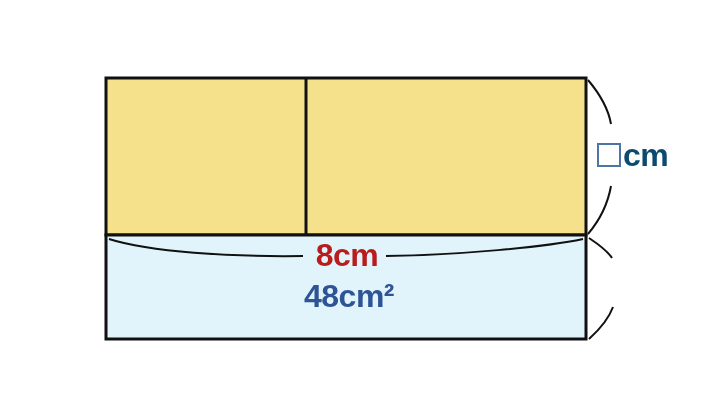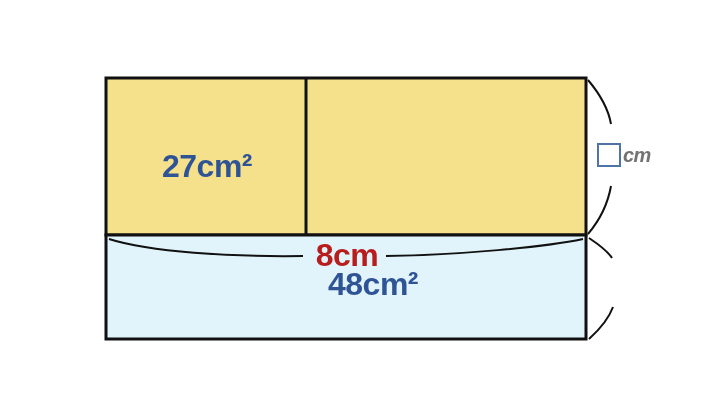--- a/index.html
+++ b/index.html
@@ -42,25 +42,24 @@
   }
   .ubox {
     display: inline-block;
     width: 20px;
     height: 20px;
     border: 2.5px solid #4f74a8;
     background: transparent;
   }
   .dim-row .unit {
     font-weight: bold;
-    font-size: 20px;
+    font-size: 32px;
     letter-spacing: -0.5px;
-    color: #737373;
+    color: #0c4a6e;
     line-height: 1;
-    font-style: italic;
   }
 </style>
 </head>
 <body>
 
 <div class="stage">
 
   <svg width="720" height="405" viewBox="0 0 720 405">
 
     <rect x="106" y="78" width="480" height="157" stroke="#111111" stroke-width="3" fill="#f5e18b"></rect>
@@ -72,26 +71,25 @@
     <path d="M 109 239 C 150 252, 230 257, 303 256" fill="none" stroke="#111111" stroke-width="2"></path>
     <path d="M 386 256 C 460 255, 545 247, 583 239" fill="none" stroke="#111111" stroke-width="2"></path>
 
     <path d="M 588 80 C 599 93, 608 107, 611 124" fill="none" stroke="#111111" stroke-width="2"></path>
     <path d="M 611 186 C 608 203, 599 221, 588 234" fill="none" stroke="#111111" stroke-width="2"></path>
 
     <path d="M 589 238 C 598 244, 607 250, 612 258" fill="none" stroke="#111111" stroke-width="2"></path>
     <path d="M 613 307 C 609 318, 599 330, 589 339" fill="none" stroke="#111111" stroke-width="2"></path>
   </svg>
 
-  <div class="lbl" style="left:207px; top:166px;">27cm²</div>
 
 
   <div class="lbl red" style="left:347px; top:255px;">8cm</div>
 
-  <div class="lbl" style="left:349px; top:284px;margin-left:24px;">48cm²</div>
+  <div class="lbl" style="left:349px; top:296px;">48cm²</div>
 
   <div class="dim-row" style="left:597px; top:155px;">
     <span class="ubox"></span>
     <span class="unit">cm</span>
   </div>
 
 
 </div>
 
 </body></html>

